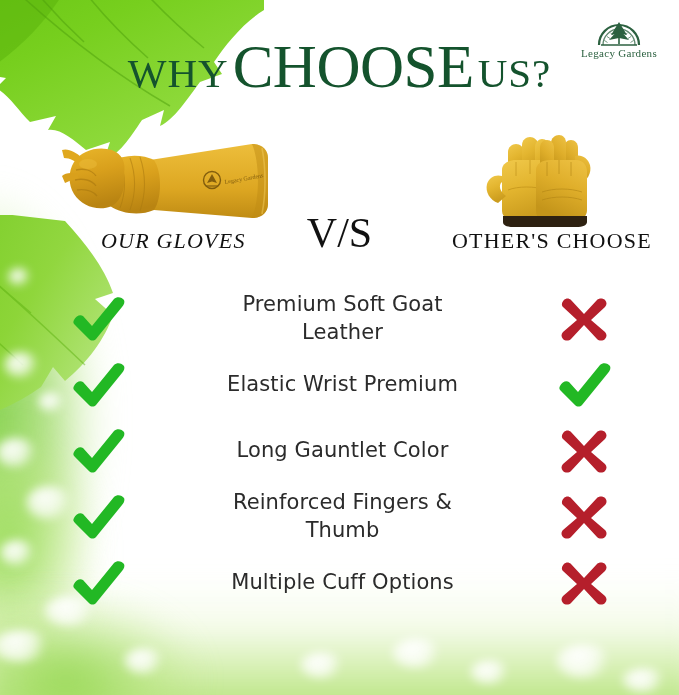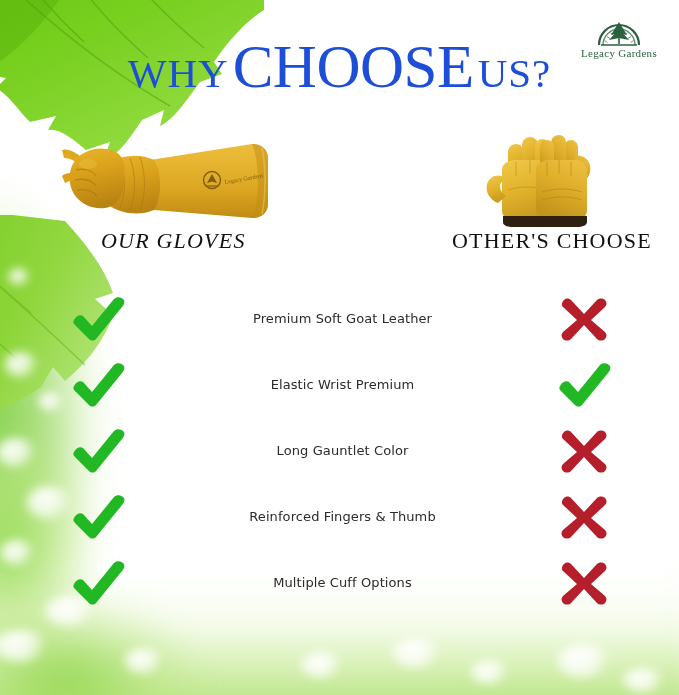--- a/index.html
+++ b/index.html
@@ -104,21 +104,21 @@
   }
 
   
   .title {
     position: absolute;
     left: 0; top: 36px;
     width: 679px;
     text-align: center;
     z-index: 5;
     font-family: "Liberation Serif", serif;
-    color: #1d4ed8;
+    color: #14532d;
     white-space: nowrap;
     line-height: 1;
   }
   .title .t-small {
     font-size: 41px;
     letter-spacing: 1px;
     vertical-align: baseline;
   }
   .title .t-big {
     font-size: 61px;
@@ -174,21 +174,21 @@
     width: 196px;
     display: flex;
     align-items: center;
     justify-content: center;
   }
   .cell-mark.right { width: 190px; }
   .cell-feature {
     flex: 1;
     text-align: center;
     font-family: "DejaVu Sans", sans-serif;
-    font-size: 13px;
+    font-size: 21px;
     color: #2b2b2b;
     line-height: 1.32;
     padding: 0 6px;
     letter-spacing: 0.1px;
   }
 </style>
 </head>
 <body>
 
 <div id="infographic">
@@ -402,20 +402,21 @@
             <path d="M99,32 L99,46"></path>
           <path d="M70,62 C82,58 98,58 110,62"></path>
           <path d="M70,70 C82,66 98,66 110,70"></path>
         </g>
       </g>
     </svg>
   </div>
 
   <div class="col-label ours">OUR GLOVES</div>
 
+  <div class="vs-label">V/S</div>
 
   <div class="col-label others">OTHER'S CHOOSE</div>
 
   <div class="table" id="comparison-table">
       <div class="row">
         <div class="cell-mark">
           <svg width="54" height="46" viewBox="0 0 54 46">
             <path fill="#22b824" d="M3,24 C5,20 9,18 12,20 L21,30 L43,3 C46,0 51,1 53,4 C54,6 53,9 51,11 L25,43 C23,45 20,45 18,43 L4,29 C2,27 2,26 3,24 Z"></path>
           </svg>
         </div>

